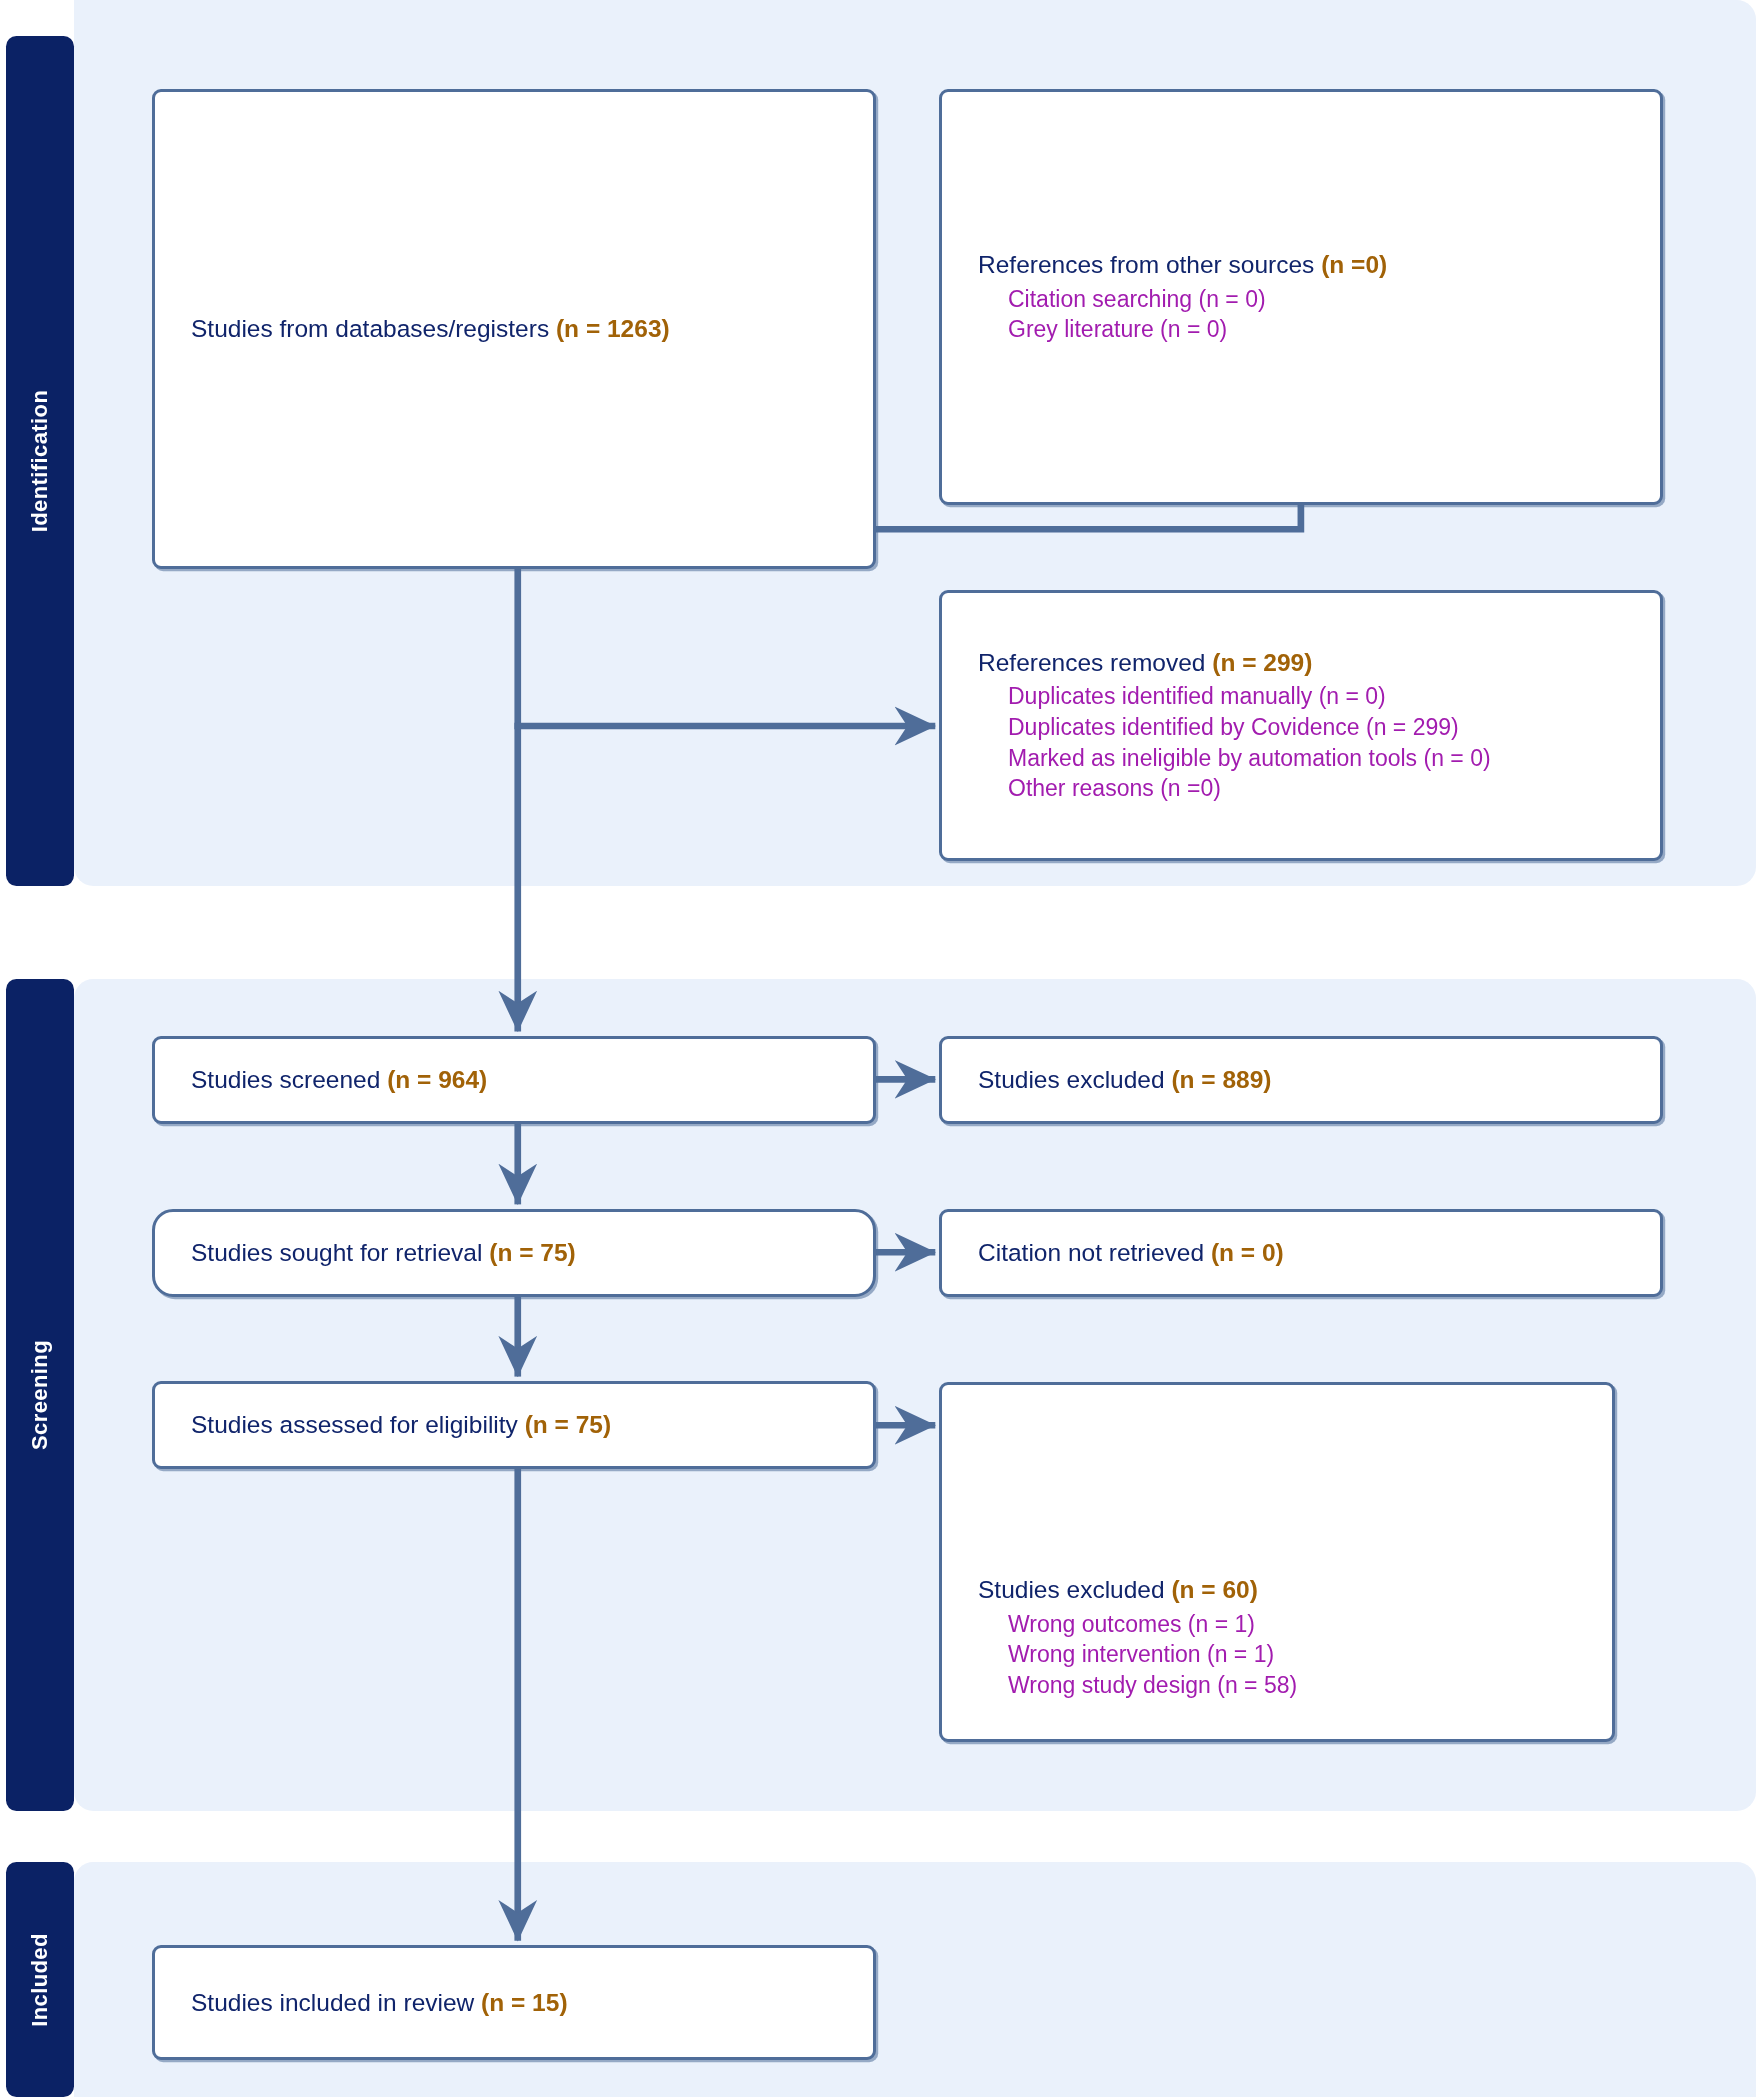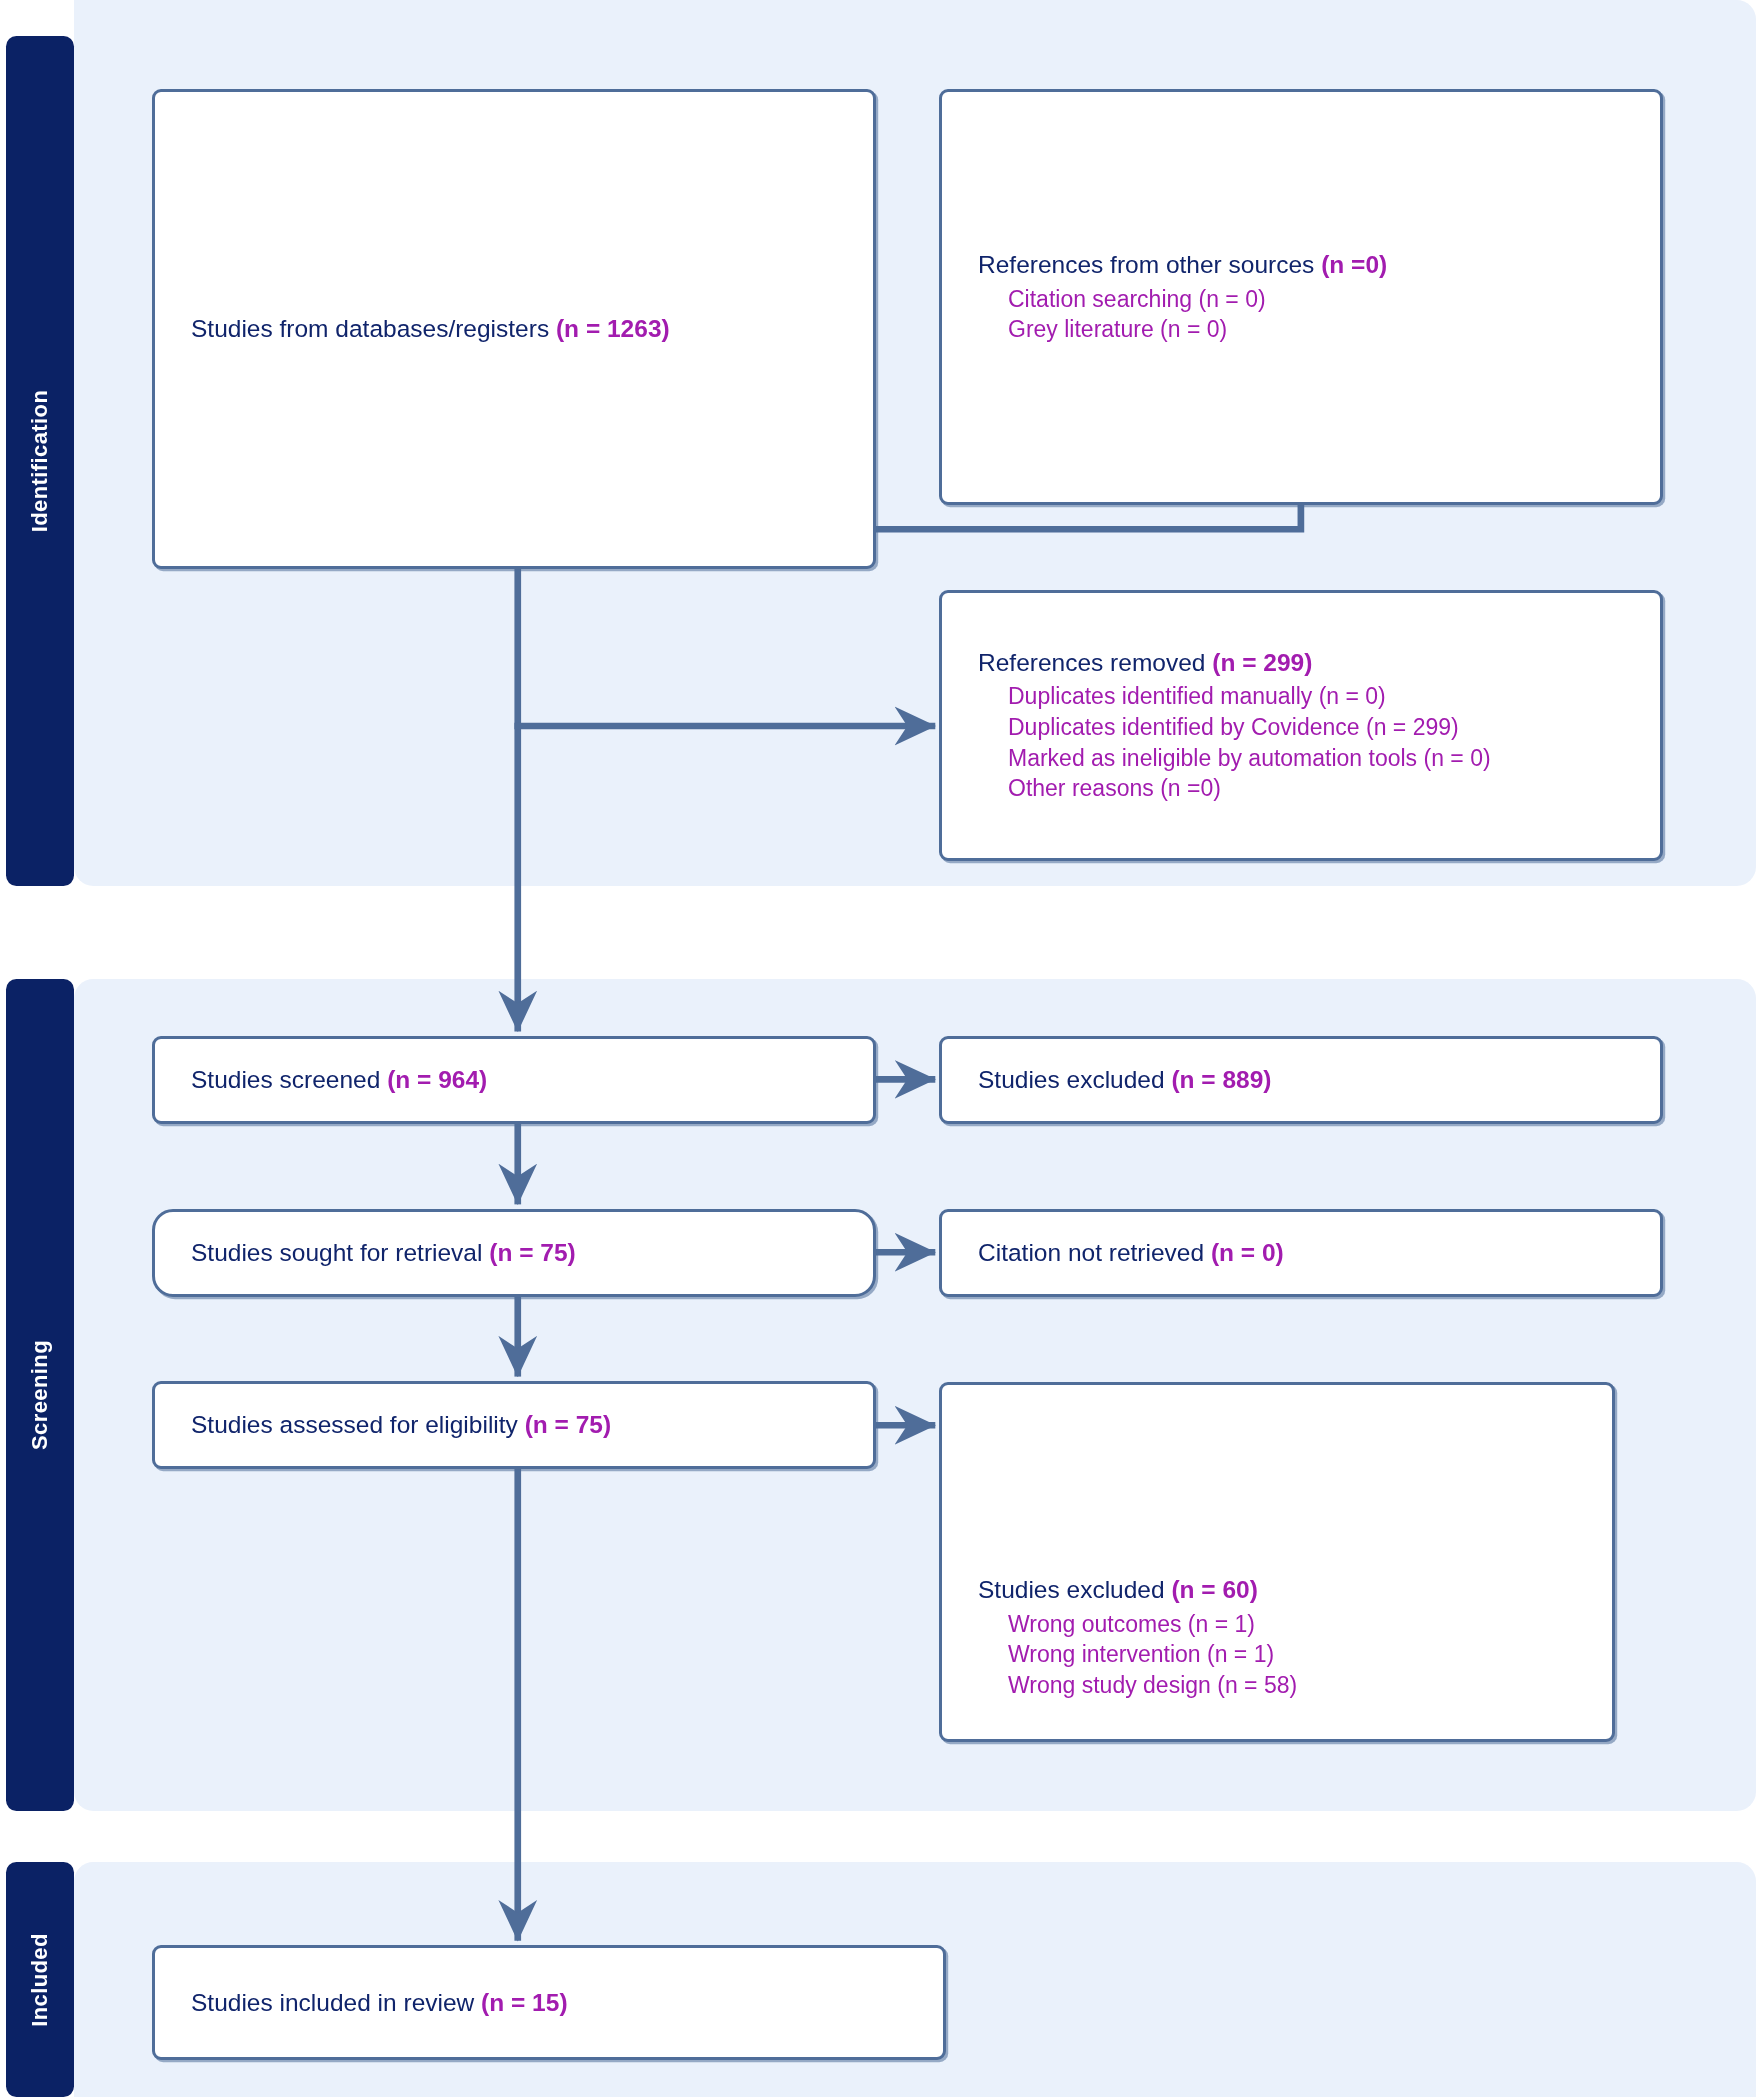--- a/index.html
+++ b/index.html
@@ -62,21 +62,21 @@
   .boxtext {
     position: absolute;
     left: 36px;
     right: 16.3px;
     color: #10246b;
     font-size: 24.5px;
     line-height: 1.30;
   }
   .boxtext.mid   { top: 50%; transform: translateY(-50%); }
   .n-hi {
-    color: #a21caf;
+    color: #a16207;
     font-weight: bold;
   }
   .sublist {
     margin: 3px 0 0 0;
     padding: 0;
     list-style: none;
   }
   .sublist li {
     padding-left: 30px;
     font-size: 23px;
@@ -87,21 +87,21 @@
   
   #box-databases     { left: 152px;  top: 89px;  width: 724px;  height: 480px; }
   #box-othersources  { left: 939px; top: 89px;  width: 724px;  height: 416px; }
   #box-removed       { left: 939px; top: 590px;  width: 724px;  height: 271px; }
   #box-screened      { left: 152px;  top: 1036px; width: 724px;  height: 88px; }
   #box-excluded1     { left: 939px; top: 1036px; width: 724px;  height: 88px; }
   #box-sought        { left: 152px;  top: 1209px; width: 724px;  height: 88px; border-radius: 21px; }
   #box-notretrieved  { left: 939px; top: 1209px; width: 724px;  height: 88px; }
   #box-assessed      { left: 152px;  top: 1381px; width: 724px;  height: 88px; }
   #box-excluded2     { left: 939px; top: 1382px; width: 676px;  height: 360px; }
-  #box-included      { left: 152px;  top: 1945px; width: 794px;  height: 115px; }
+  #box-included      { left: 152px;  top: 1945px; width: 724px;  height: 115px; }
 
   
   #connectors {
     position: absolute;
     left: 0; top: 0;
     width: 1760px;
     height: 2097px;
     pointer-events: none;
   }
 </style>

